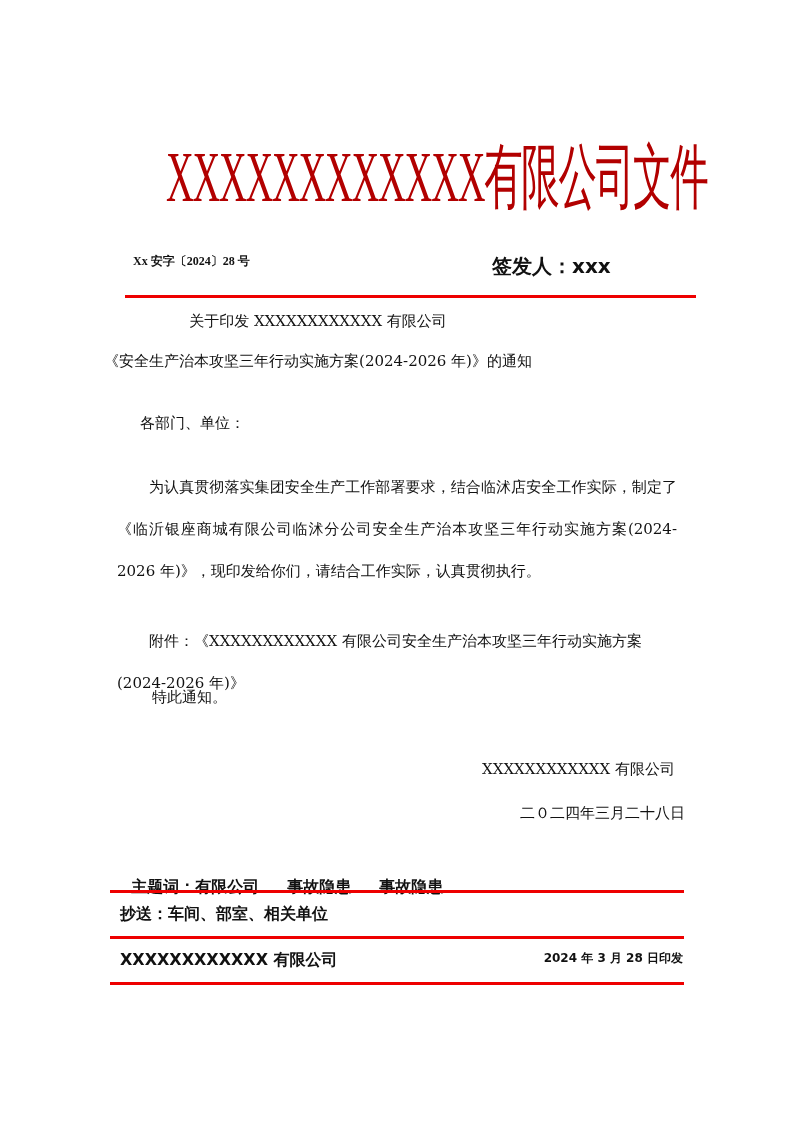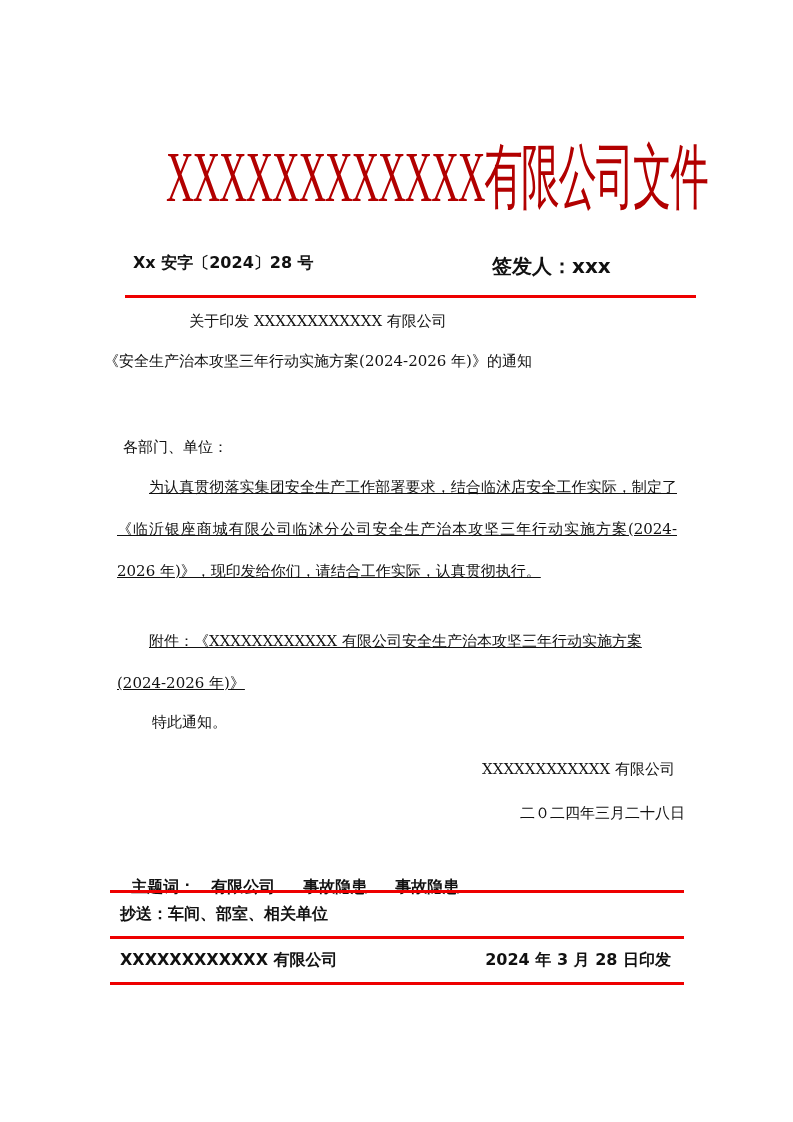--- a/index.html
+++ b/index.html
@@ -8,40 +8,40 @@
     .abs { position: absolute; }
     .title {
       left: 0; width: 793px; top: 132px; height: 90px;
       text-align: center; color: #b20000;
       font-family: "Liberation Serif", "DejaVu Serif", serif;
       font-size: 62px; line-height: 90px; white-space: nowrap;
       letter-spacing: -2px;
     }
     .title span.inner { display: inline-block; transform: scaleX(0.62) scaleY(1.15); transform-origin: center; }
     .bold-sans { font-family: "DejaVu Sans", "Liberation Sans", sans-serif; font-weight: bold; }
-    .doc-no { left: 133px; top: 253px; font-size: 16px; }
+    .doc-no { left: 133px; top: 253px; font-size: 12px; font-family: Liberation Serif, serif; }
     .signer { left: 492px; top: 253px; font-size: 20px; }
     .rule { background: #ee0000; height: 3px; }
     .rule-head { left: 125px; width: 571px; top: 295px; }
     .subject { left: 0; width: 636px; text-align: center; font-size: 15px; }
     .subject-1 { top: 312px; }
     .subject-2 { top: 352px; }
-    .para { font-size: 15px; line-height: 42px; text-decoration: underline; }
-    .salutation { left: 123px; top: 414px; font-size: 15px; margin-top: 24px; }
+    .para { font-size: 15px; line-height: 42px; }
+    .salutation { left: 140px; top: 414px; font-size: 15px; }
     .body-text { left: 117px; width: 560px; top: 466px; text-indent: 32px; text-align: justify; }
     .attach { left: 117px; width: 560px; top: 620px; text-indent: 32px; }
-    .closing { left: 152px; top: 713px; font-size: 15px; }
+    .closing { left: 152px; top: 688px; font-size: 15px; }
     .issuer { right: 118px; top: 760px; font-size: 15px; }
     .date-cn { right: 108px; top: 804px; font-size: 15px; }
     .footer-line { left: 120px; font-size: 16px; }
     .kw { left: 120px; top: 858px; font-size: 16px; white-space: pre; }
     .kw span { margin-right: 28px; }
     .cc { left: 120px; top: 904px; }
     .foot-org { left: 120px; top: 950px; }
-    .foot-date { right: 122px; top: 950px; font-size: 16px; }
+    .foot-date { right: 110px; top: 950px; font-size: 12px; }
     .rule-f1 { left: 110px; width: 574px; top: 890px; }
     .rule-f2 { left: 110px; width: 574px; top: 936px; }
     .rule-f3 { left: 110px; width: 574px; top: 982px; }
   </style>
 </head>
 <body>
 
 <div class="abs title">
   <span class="inner">XXXXXXXXXXXX有限公司文件</span>
 </div>
@@ -61,21 +61,21 @@
 <div class="abs para body-text">为认真贯彻落实集团安全生产工作部署要求，结合临沭店安全工作实际，制定了《临沂银座商城有限公司临沭分公司安全生产治本攻坚三年行动实施方案(2024-2026 年)》，现印发给你们，请结合工作实际，认真贯彻执行。</div>
 
 <div class="abs para attach">附件：《XXXXXXXXXXXX 有限公司安全生产治本攻坚三年行动实施方案(2024-2026 年)》</div>
 
 <div class="abs closing">特此通知。</div>
 
 <div class="abs issuer">XXXXXXXXXXXX 有限公司</div>
 <div class="abs date-cn">二０二四年三月二十八日</div>
 
 <div class="abs kw bold-sans">
-  <span style="margin-right:16px">主题词：</span><span>有限公司</span><span>事故隐患</span><span>事故隐患</span>
+  <span style="margin-right:0">主题词：</span><span>有限公司</span><span>事故隐患</span><span>事故隐患</span>
 </div>
 <div class="abs rule rule-f1"></div>
 
 <div class="abs footer-line bold-sans cc">抄送：车间、部室、相关单位</div>
 <div class="abs rule rule-f2"></div>
 
 <div class="abs footer-line bold-sans foot-org">XXXXXXXXXXXX 有限公司</div>
 <div class="abs bold-sans foot-date">2024 年 3 月 28 日印发</div>
 <div class="abs rule rule-f3"></div>
 

